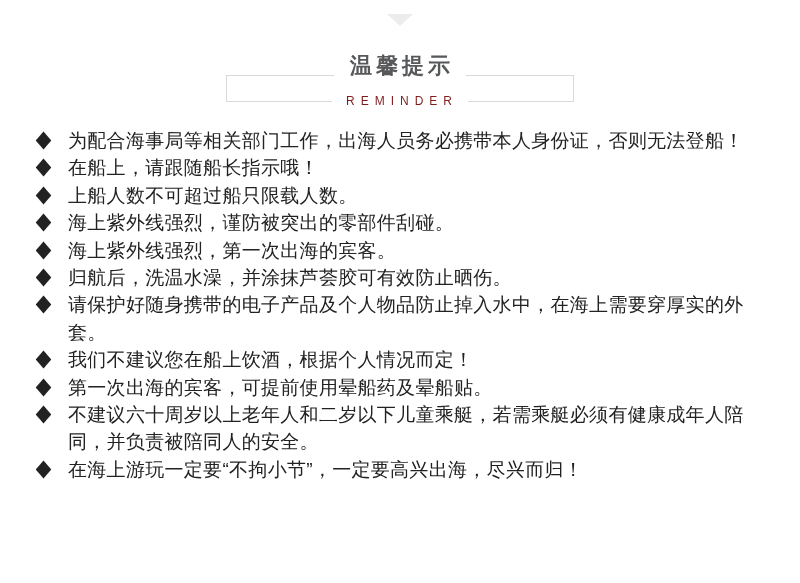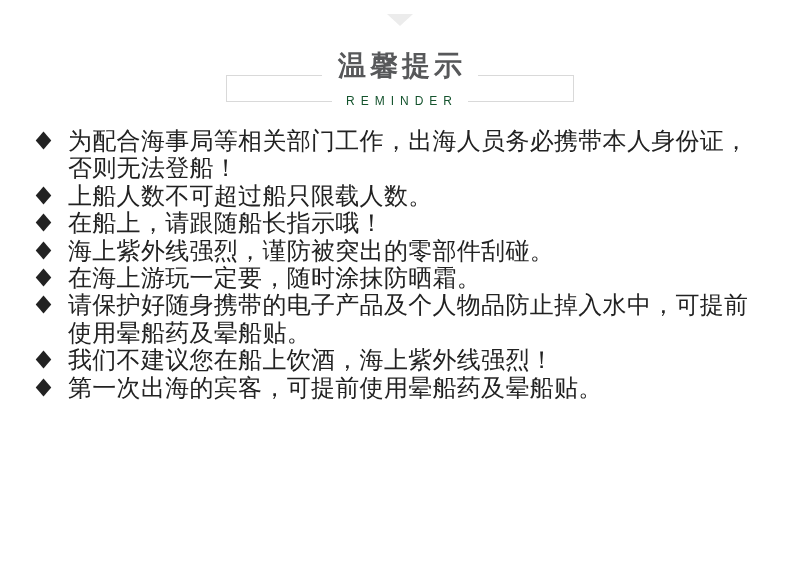--- a/index.html
+++ b/index.html
@@ -40,52 +40,52 @@
     z-index: 1;
   }
   .page-title {
     position: absolute;
     top: 35px;
     left: 50%;
     transform: translateX(-50%);
     z-index: 2;
     background: #ffffff;
     padding: 0 12px 0 16px;
-    font-size: 28px;
+    font-size: 22px;
     line-height: 34px;
     font-weight: 700;
     letter-spacing: 4px;
     color: #57585a;
     white-space: nowrap;
   }
   .page-subtitle {
     position: absolute;
     top: 79px;
     left: 50%;
     transform: translateX(-50%);
     z-index: 2;
     background: #ffffff;
     padding: 0 10px 0 14px;
     font-size: 12px;
     line-height: 16px;
     letter-spacing: 6px;
-    color: #14532d;
+    color: #7f1d1d;
     white-space: nowrap;
   }
 
   
   .tips-list {
     list-style: none;
     margin: 0;
     padding: 17px 44px 0 38px;
   }
   .tip-item {
     display: flex;
     align-items: flex-start;
-    font-size: 24px;
+    font-size: 19px;
     line-height: 27.4px;
     color: #222222;
   }
   .diamond-col {
     flex: 0 0 30px;
   }
   .diamond {
     display: block;
     width: 11px;
     height: 11px;
@@ -114,53 +114,71 @@
     <li class="tip-item">
       <span class="diamond-col">
           <span class="diamond"></span>
         </span>
       <span class="tip-text">为配合海事局等相关部门工作，出海人员务必携带本人身份证，否则无法登船！</span>
     </li>
     <li class="tip-item">
       <span class="diamond-col">
           <span class="diamond"></span>
         </span>
-      <span class="tip-text">上船人数不可超过船只限载人数。</span>
+      <span class="tip-text">在船上，请跟随船长指示哦！</span>
     </li>
     <li class="tip-item">
       <span class="diamond-col">
           <span class="diamond"></span>
         </span>
-      <span class="tip-text">在船上，请跟随船长指示哦！</span>
+      <span class="tip-text">上船人数不可超过船只限载人数。</span>
     </li>
     <li class="tip-item">
       <span class="diamond-col">
           <span class="diamond"></span>
         </span>
       <span class="tip-text">海上紫外线强烈，谨防被突出的零部件刮碰。</span>
     </li>
     <li class="tip-item">
       <span class="diamond-col">
           <span class="diamond"></span>
         </span>
-      <span class="tip-text">在海上游玩一定要，随时涂抹防晒霜。</span>
+      <span class="tip-text">海上紫外线强烈，第一次出海的宾客。</span>
     </li>
     <li class="tip-item">
       <span class="diamond-col">
           <span class="diamond"></span>
         </span>
-      <span class="tip-text">请保护好随身携带的电子产品及个人物品防止掉入水中，可提前使用晕船药及晕船贴。</span>
+      <span class="tip-text">归航后，洗温水澡，并涂抹芦荟胶可有效防止晒伤。</span>
     </li>
     <li class="tip-item">
       <span class="diamond-col">
           <span class="diamond"></span>
         </span>
-      <span class="tip-text">我们不建议您在船上饮酒，海上紫外线强烈！</span>
+      <span class="tip-text">请保护好随身携带的电子产品及个人物品防止掉入水中，在海上需要穿厚实的外套。</span>
+    </li>
+    <li class="tip-item">
+      <span class="diamond-col">
+          <span class="diamond"></span>
+        </span>
+      <span class="tip-text">我们不建议您在船上饮酒，根据个人情况而定！</span>
     </li>
     <li class="tip-item">
       <span class="diamond-col">
           <span class="diamond"></span>
         </span>
       <span class="tip-text">第一次出海的宾客，可提前使用晕船药及晕船贴。</span>
     </li>
+    <li class="tip-item">
+      <span class="diamond-col">
+          <span class="diamond"></span>
+        </span>
+      <span class="tip-text">不建议六十周岁以上老年人和二岁以下儿童乘艇，若需乘艇必须有健康成年人陪同，并负责被陪同人的安全。</span>
+    </li>
+    <li class="tip-item">
+      <span class="diamond-col">
+          <span class="diamond"></span>
+        </span>
+      <span class="tip-text">在海上游玩一定要“不拘小节”，一定要高兴出海，尽兴而归！</span>
+    </li>
   </ul>
 
 </div>
 
 </body></html>

